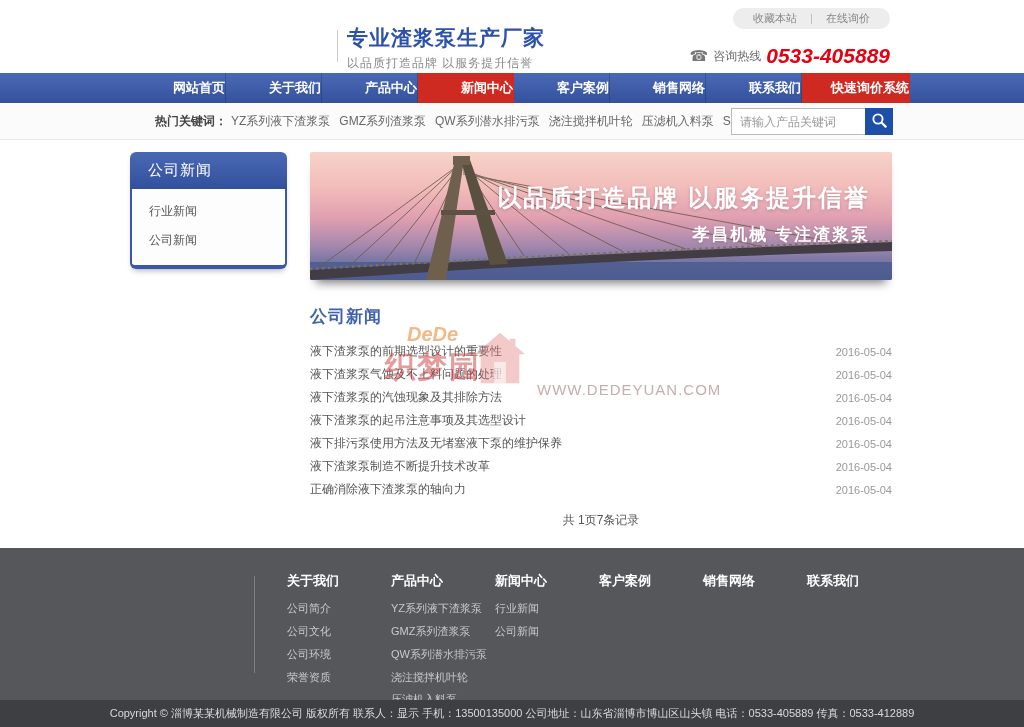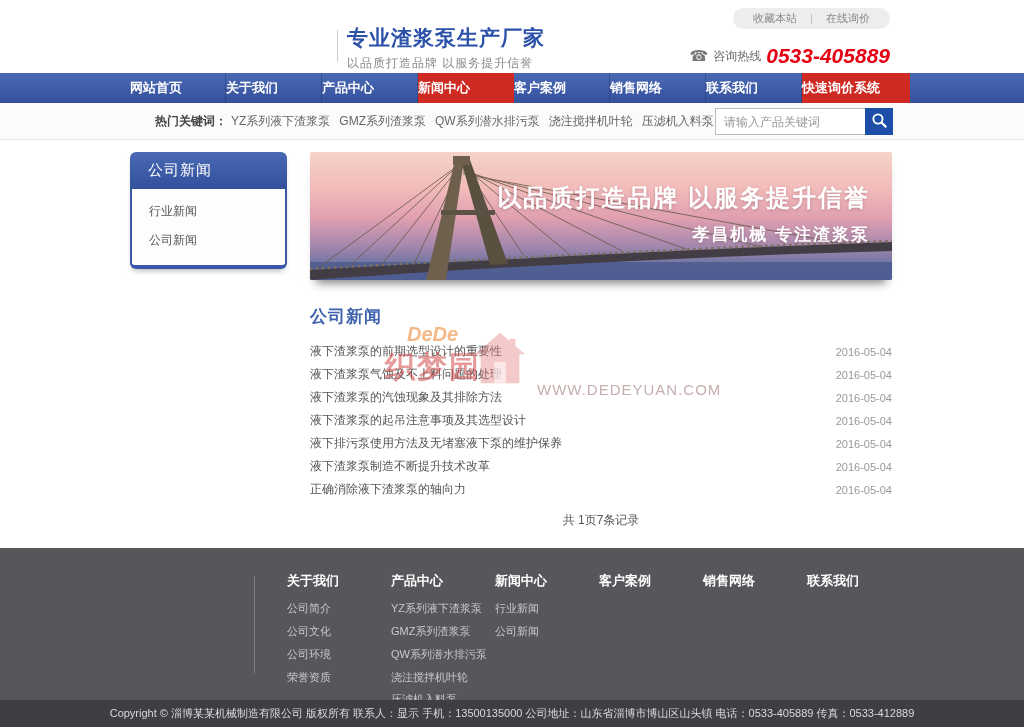--- a/index.html
+++ b/index.html
@@ -17,32 +17,32 @@
   .slogan { position:absolute; left:347px; top:24px; }
   .slogan-title { font-size:21px; font-weight:bold; color:#2b51a8; letter-spacing:1px; }
   .slogan-sub { font-size:12px; color:#888; margin-top:3px; letter-spacing:1px; }
   .hotline { position:absolute; right:134px; top:44px; display:flex; align-items:center; }
   .phone-icon { font-size:15px; color:#777; margin-right:5px; }
   .hotline-label { font-size:12px; color:#666; margin-right:5px; }
   .hotline-number { font-size:21px; font-weight:bold; font-style:italic; color:#e50012; }
 
   
   .main-nav { height:30px; background:linear-gradient(#4a69b4,#35519e); display:flex; padding-left:130px; }
-  .nav-item { width:96px; line-height:30px; text-align:left; color:#fff; font-size:13px; font-weight:bold;
+  .nav-item { width:96px; line-height:30px; text-align:right; color:#fff; font-size:13px; font-weight:bold;
     border-right:1px solid rgba(0,0,0,0.18); cursor:pointer; }
   .nav-item.active, .nav-item.quick { background:#ce2a22; border-right-color:transparent; }
   .nav-item.quick { width:108px; }
 
   
   .keywords-bar { position:relative; height:37px; background:#fbfbfb; border-bottom:1px solid #e7e7e7;
     display:flex; align-items:center; padding-left:155px; }
   .kw-label { font-size:12px; font-weight:bold; color:#444; margin-right:4px; }
   .kw-link { font-size:12px; color:#666; margin-right:9px; text-decoration:none; cursor:pointer; }
   .search-box { position:absolute; right:131px; top:5px; display:flex; }
-  .search-input { width:150px; height:27px; border:1px solid #bbb; border-right:none; padding:0 8px; font-size:12px; color:#666; outline:none; }
+  .search-input { width:134px; height:27px; border:1px solid #bbb; border-right:none; padding:0 8px; font-size:12px; color:#666; outline:none; }
   .search-input::placeholder { color:#999; }
   .search-button { width:28px; height:27px; background:#1d4fa8; border:none; cursor:pointer; display:flex; align-items:center; justify-content:center; }
 
   
   .content { position:relative; height:408px; background:#fff; }
   .sidebar { position:absolute; left:130px; top:12px; width:157px; border-radius:6px;
     box-shadow:0 4px 6px -3px rgba(0,0,0,0.35); }
   .sidebar-header { background:linear-gradient(#4a69b4,#32509c); color:#fff; font-size:15px;
     padding:9px 0 9px 18px; border-radius:6px 6px 0 0; letter-spacing:1px; }
   .sidebar-body { border:2px solid #3a57a8; border-top:none; border-bottom-width:4px;

